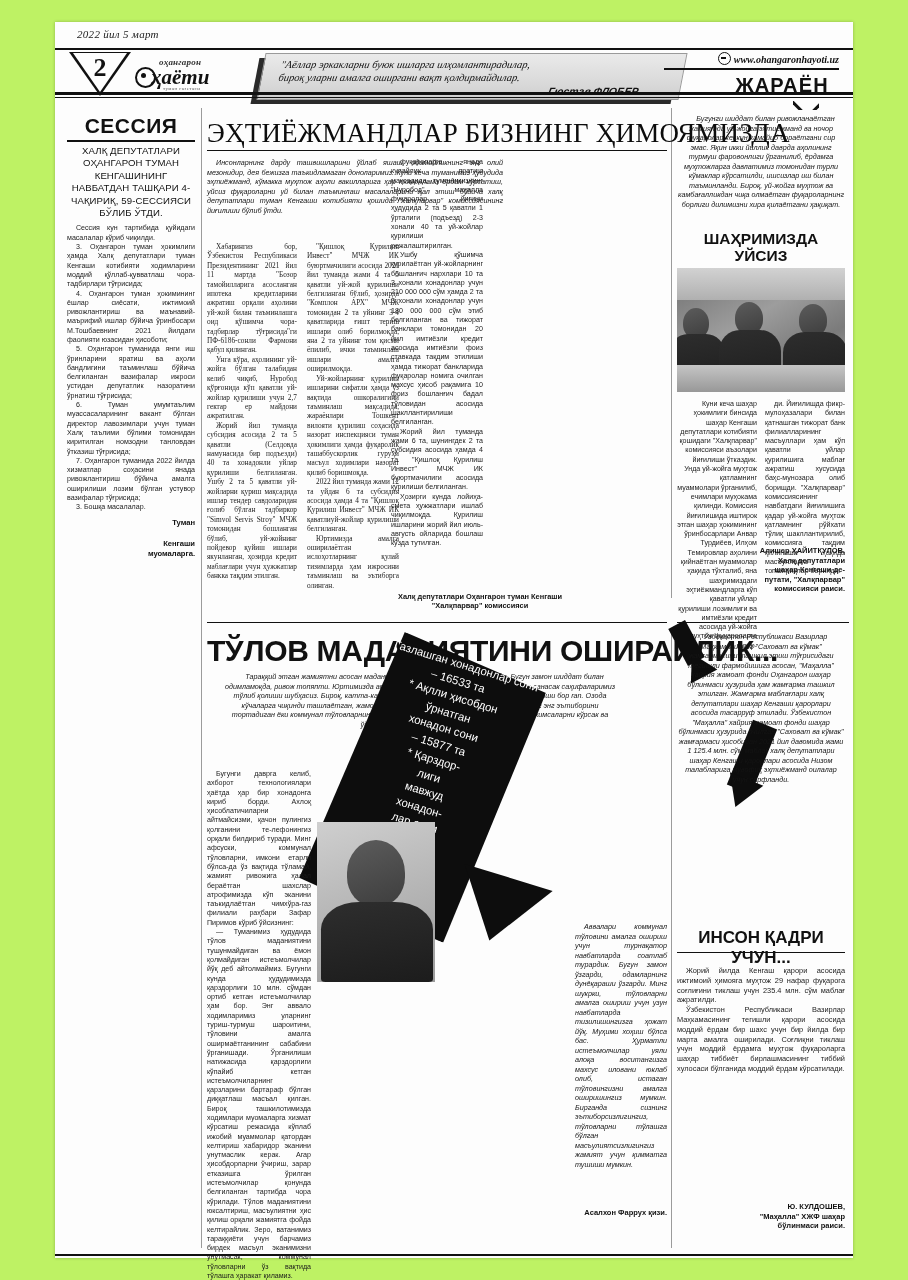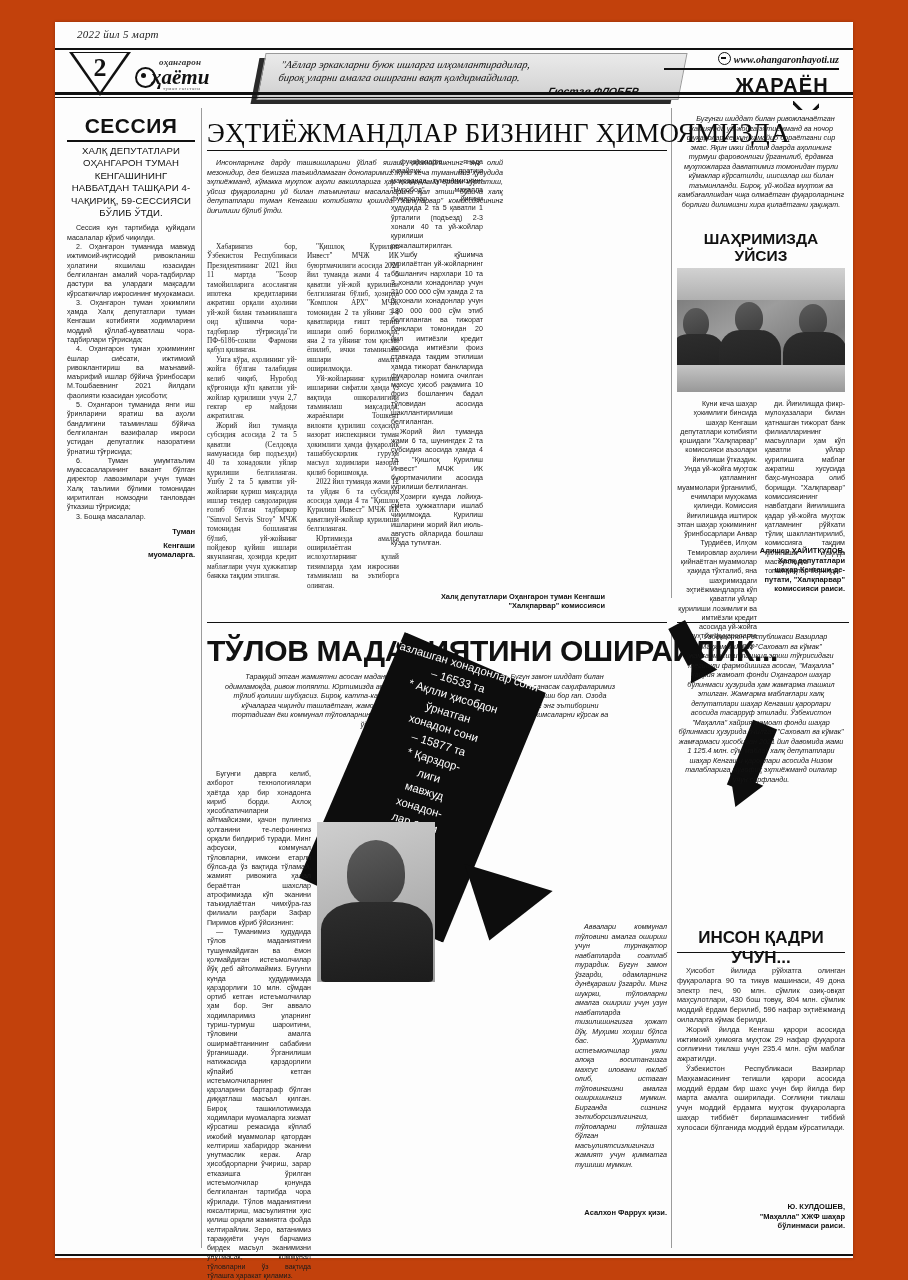--- a/index.html
+++ b/index.html
@@ -1,19 +1,19 @@
 <!DOCTYPE html>
 <html><head>
 <meta charset="utf-8">
 <style>
   html,body{margin:0;padding:0;background:#c9c9c9;}
   body{font-family:"Liberation Sans", sans-serif;}
   .page{
     position:relative;width:908px;height:1280px;margin:0 auto;
-    background:#c2410c;overflow:hidden;
+    background:#bef264;overflow:hidden;
   }
   .sheet{
     position:absolute;left:55px;top:22px;width:798px;height:1236px;
     background:#fdfdfd;
     box-shadow:0 0 3px rgba(0,0,0,.25);
   }
 
   
   .masthead{position:absolute;left:0;top:0;width:798px;height:78px;}
   .issue-date{
@@ -148,21 +148,21 @@
   
   .h-main{
     font-family:"Liberation Serif",serif;font-size:27px;color:#0c0c0c;text-align:center;
     letter-spacing:.2px;white-space:nowrap;
   }
   .h-block{
     font-family:"Liberation Sans",sans-serif;font-weight:700;color:#111;
     text-align:center;
   }
   .cap-cent{
-    text-align:right;font-weight:700;font-size:7.4px;line-height:9.4px;
+    text-align:center;font-weight:700;font-size:7.4px;line-height:9.4px;
     font-family:"Liberation Sans",sans-serif;color:#111;
   }
 
   
   .photo{
     position:absolute;background:#8d8d8d;overflow:hidden;
     background-image:
       linear-gradient(150deg,#6f6f6f 0%,#9d9d9d 42%,#7b7b7b 70%,#a6a6a6 100%);
   }
   .photo .sky{position:absolute;left:0;top:0;width:100%;height:26%;
@@ -278,29 +278,29 @@
   <div class="hrule" style="left:152px;top:600px;width:460px;"></div>
   <div class="hrule" style="left:622px;top:600px;width:172px;"></div>
   <div class="hrule" style="left:0px;top:1232px;width:798px;height:2px;"></div>
 
   <div class="col" style="left:12px;top:92px;width:128px;">
     <div class="sess-head">СЕССИЯ</div>
     <div class="hrule" style="position:relative;left:0;top:2px;width:128px;height:2px;background:#111;"></div>
     <div class="sess-lead">ХАЛҚ ДЕПУТАТЛАРИ ОҲАНГАРОН ТУМАН КЕНГАШИНИНГ НАВБАТДАН ТАШҚАРИ 4-ЧАҚИРИҚ, 59-СЕССИЯСИ БЎЛИБ ЎТДИ.</div>
     <div class="sess-body body-txt">
       <p>Сессия кун тартибида қуйидаги масалалар кўриб чиқилди.</p>
-      <p>2. Оҳангарон туманида мавжуд ижтимоий-иқтисодий ривожланиш ҳолатини яхшилаш юзасидан белгиланган амалий чора-тадбирлар дастури ва улардаги мақсадли кўрсаткичлар ижросининг муҳокамаси.</p>
       <p>3. Оҳангарон туман ҳокимлиги ҳамда Халқ депутатлари туман Кенгаши котибияти ходимларини моддий қўллаб-қувватлаш чора-тадбирлари тўғрисида;</p>
       <p>4. Оҳангарон туман ҳокимининг ёшлар сиёсати, ижтимоий ривожлантириш ва маънавий-маърифий ишлар бўйича ўринбосари М.Тошбаевнинг 2021 йилдаги фаолияти юзасидан ҳисоботи;</p>
       <p>5. Оҳангарон туманида янги иш ўринларини яратиш ва аҳоли бандлигини таъминлаш бўйича белгиланган вазифалар ижроси устидан депутатлик назоратини ўрнатиш тўғрисида;</p>
       <p>6. Туман умумтаълим муассасаларининг вакант бўлган директор лавозимлари учун туман Халқ таълими бўлими томонидан киритилган номзодни танловдан ўтказиш тўғрисида;</p>
+      <p>7. Оҳангарон туманида 2022 йилда хизматлар соҳасини янада ривожлантириш бўйича амалга оширилиши лозим бўлган устувор вазифалар тўғрисида;</p>
       <p>3. Бошқа масалалар.</p>
     </div>
     <div class="sign-r">Туман</div>
-    <div class="sign-r" style="margin-top:4px">Кенгаши</div>
+    <div class="sign-r" style="margin-top:12px">Кенгаши</div>
     <div class="sign-r" style="margin-top:0">муомаларга.</div>
   </div>
 
   <div class="col" style="left:152px;top:96px;width:460px;">
     <div class="h-main">ЭҲТИЁЖМАНДЛАР БИЗНИНГ ҲИМОЯМИЗДА</div>
   </div>
   <div class="hrule" style="left:152px;top:128px;width:460px;"></div>
 
   <div class="col ital" style="left:152px;top:136px;width:296px;">
     <p>Инсонларнинг дарду ташвишларини ўйлаб яшаш, одамийликнинг энг олий мезонидир, дея бежизга таъкидламаган доноларимиз. Куни кеча туманимиз ҳудудида эҳтиёжманд, кўмакка муҳтож аҳоли вакилларига ҳар томонлама ёрдам кўрсатиш, уйсиз фуқароларни уй билан таъминлаш масалаларини ҳал этиш бўйича халқ депутатлари туман Кенгаши котибияти қошида "Халқпарвар" комиссиясининг йиғилиши бўлиб ўтди.</p>
@@ -415,21 +415,20 @@
     <p>Аввалари коммунал тўловини амалга ошириш учун турнақатор навбатларда соатлаб турардик. Бугун замон ўзгарди, одамларнинг дунёқараши ўзгарди. Минг шукрки, тўловларни амалга ошириш учун узун навбатларда тизилишингизга ҳожат йўқ. Муҳими хоҳиш бўлса бас. Ҳурматли истеъмолчилар уяли алоқа воситангизга махсус иловани юклаб олиб, истаган тўловингизни амалга оширишингиз мумкин. Бирганда сизнинг эътиборсизлигингиз, тўловларни тўлашга бўлган масъулиятсизлигингиз жамият учун қимматга тушиши мумкин.</p>
   </div>
   <div class="col small-sign" style="left:520px;top:1186px;width:92px;">Асалхон Фаррух қизи.</div>
 
   <div class="col ital" style="left:622px;top:610px;width:168px;">
     <p style="text-align:center">Ўзбекистон Республикаси Вазирлар Маҳкамасининг "Саховат ва кўмак" жамғармасини ташкил этиш тўғрисидаги тегишли фармойишига асосан, "Маҳалла" хайрия жамоат фонди Оҳангарон шаҳар бўлинмаси ҳузурида ҳам жамғарма ташкил этилган. Жамғарма маблағлари халқ депутатлари шаҳар Кенгаши қарорлари асосида тасарруф этилади. Ўзбекистон "Маҳалла" хайрия жамоат фонди шаҳар бўлинмаси ҳузурида очилган "Саховат ва кўмак" жамғармаси ҳисобидан 2021 йил давомида жами 1 125.4 млн. сўм маблағ халқ депутатлари шаҳар Кенгаши қарорлари асосида Низом талабларига мувофиқ эҳтиёжманд оилалар учун сарфланди.</p>
   </div>
   <div class="col h-block" style="left:622px;top:906px;width:168px;font-size:17px;">ИНСОН ҚАДРИ УЧУН...</div>
   <div class="hrule" style="left:622px;top:930px;width:168px;"></div>
   <div class="col body-txt" style="left:622px;top:944px;width:168px;font-size:7.4px;line-height:9.8px;">
-    <p>Ҳисобот йилида рўйхатга олинган фуқароларга 90 та тикув машинаси, 49 дона электр печ, 90 млн. сўмлик озиқ-овқат маҳсулотлари, 430 бош товуқ, 804 млн. сўмлик моддий ёрдам берилиб, 596 нафар эҳтиёжманд оилаларга кўмак берилди.</p>
     <p>Жорий йилда Кенгаш қарори асосида ижтимоий ҳимояга муҳтож 29 нафар фуқарога соғлиғини тиклаш учун 235.4 млн. сўм маблағ ажратилди.</p>
     <p>Ўзбекистон Республикаси Вазирлар Маҳкамасининг тегишли қарори асосида моддий ёрдам бир шахс учун бир йилда бир марта амалга оширилади. Соғлиқни тиклаш учун моддий ёрдамга муҳтож фуқароларга шаҳар тиббиёт бирлашмасининг тиббий хулосаси бўлганида моддий ёрдам кўрсатилади.</p>
   </div>
   <div class="col" style="left:622px;top:1180px;width:168px;">
     <div class="small-sign">Ю. КУЛДОШЕВ,</div>
     <div class="small-sign">"Маҳалла" ХЖФ шаҳар</div>
     <div class="small-sign">бўлинмаси раиси.</div>
   </div>
 
  </div>

